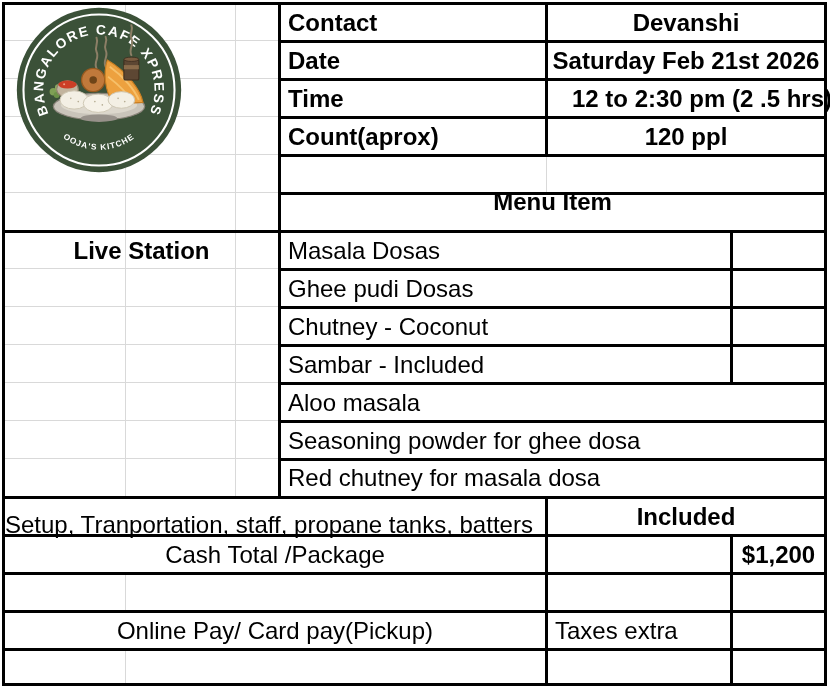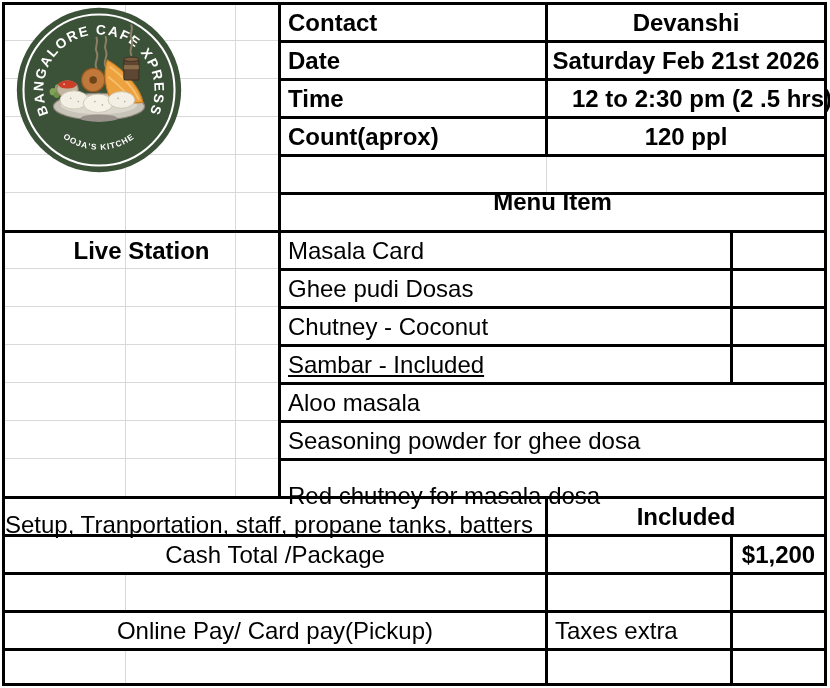--- a/index.html
+++ b/index.html
@@ -144,28 +144,28 @@
 
   <div class="cell bold center" style="left:548px;top:5px;width:276px;">Devanshi</div>
   <div class="cell bold center" style="left:548px;top:43px;width:276px;">Saturday Feb 21st 2026</div>
   <div class="cell bold center" style="left:548px;top:81px;width:308px;">12 to 2:30 pm (2 .5 hrs)</div>
   <div class="cell bold center" style="left:548px;top:119px;width:276px;">120 ppl</div>
 
   <div class="cell bold center" style="left:281px;top:184px;width:543px;">Menu Item</div>
 
   <div class="cell bold center" style="left:5px;top:233px;width:273px;">Live Station</div>
 
-  <div class="cell left pad" style="left:281px;top:233px;width:449px;">Masala Card</div>
+  <div class="cell left pad" style="left:281px;top:233px;width:449px;">Masala Dosas</div>
   <div class="cell left pad" style="left:281px;top:271px;width:449px;">Ghee pudi Dosas</div>
   <div class="cell left pad" style="left:281px;top:309px;width:449px;">Chutney - Coconut</div>
-  <div class="cell left pad" style="left:281px;top:347px;width:356px;text-decoration:underline;">Sambar - Included</div>
+  <div class="cell left pad" style="left:281px;top:347px;width:356px;">Sambar - Included</div>
 
   <div class="cell left pad" style="left:281px;top:385px;width:543px;">Aloo masala</div>
   <div class="cell left pad" style="left:281px;top:423px;width:543px;">Seasoning powder for ghee dosa</div>
-  <div class="cell left pad" style="left:281px;top:478px;width:543px;">Red chutney for masala dosa</div>
+  <div class="cell left pad" style="left:281px;top:460px;width:543px;">Red chutney for masala dosa</div>
 
   <div class="cell left pad-tight" style="left:2px;top:499px;width:543px;">Setup, Tranportation, staff, propane tanks, batters</div>
   <div class="cell bold center" style="left:548px;top:499px;width:276px;">Included</div>
 
   <div class="cell center" style="left:5px;top:537px;width:540px;">Cash Total /Package</div>
   <div class="cell bold center" style="left:733px;top:537px;width:91px;">$1,200</div>
 
   <div class="cell center" style="left:5px;top:613px;width:540px;">Online Pay/ Card pay(Pickup)</div>
   <div class="cell left pad" style="left:548px;top:613px;width:179px;">Taxes extra</div>
 

